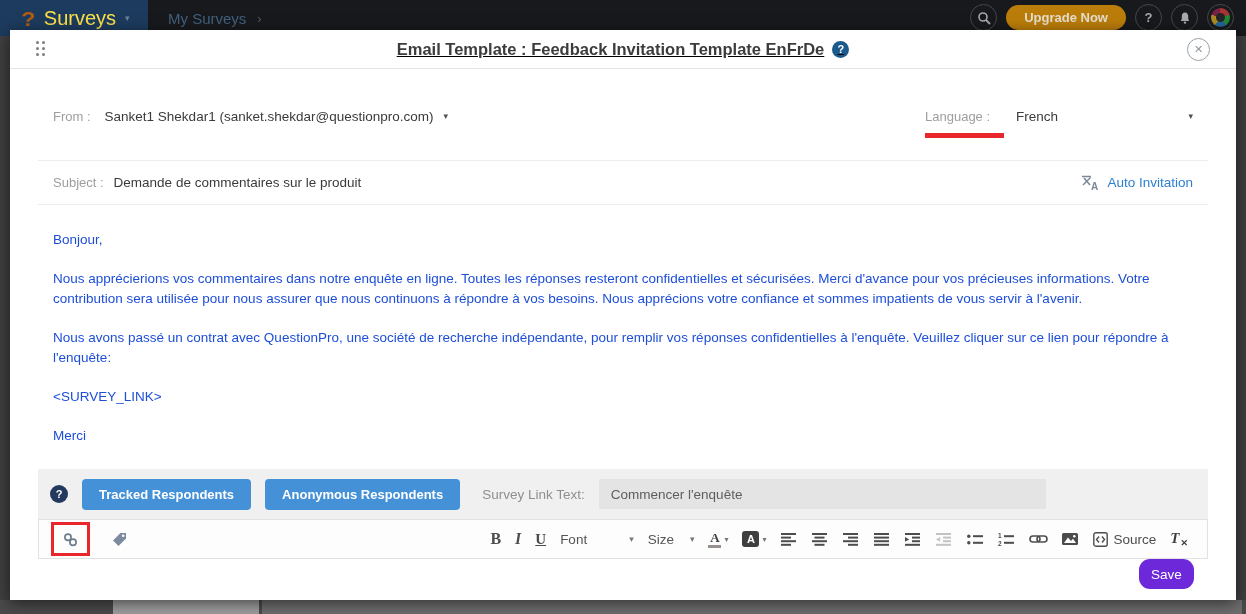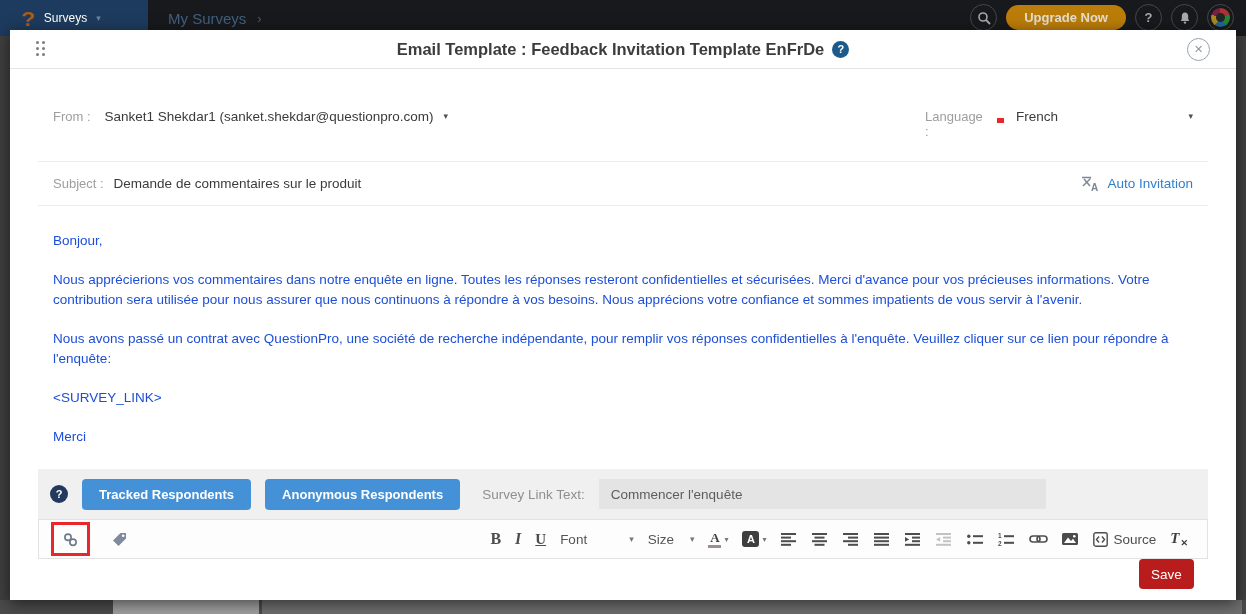--- a/index.html
+++ b/index.html
@@ -5,21 +5,21 @@
   * { margin:0; padding:0; box-sizing:border-box; }
   html,body { width:1246px; height:614px; }
   body { font-family:"Liberation Sans", sans-serif; overflow:hidden; }
   .page { position:relative; width:1246px; height:614px; background:#3f3f3f; overflow:hidden; }
 
   
   .topbar { position:absolute; left:0; top:0; width:100%; height:36px; background:#17191c; }
   .topbar-left { position:absolute; left:0; top:0; height:36px; width:148px; background:#1d3b5e;
                  display:flex; align-items:center; padding-left:22px; gap:9px; cursor:pointer; }
   .qp-logo { color:#b05c12; font-weight:bold; font-size:21px; line-height:1; transform:scaleX(1.1); }
-  .product-name { color:#ffffff; font-size:12px; }
+  .product-name { color:#fde047; font-size:20px; }
   .caret { font-size:9px; line-height:1; }
   .caret.dim { color:#6f8399; }
   .breadcrumb { position:absolute; left:168px; top:0; height:36px; display:flex; align-items:center; gap:11px; font-size:15px; }
   .bc-link { color:#41607e; cursor:pointer; }
   .bc-sep { color:#55595e; font-size:13px; }
   .bc-current { color:#92959a; }
   .topbar-right { position:absolute; right:12px; top:4px; display:flex; align-items:center; gap:9px; }
   .circle-btn { width:27px; height:27px; border:1px solid #46494d; border-radius:50%;
                 display:flex; align-items:center; justify-content:center; cursor:pointer; color:#a7a9ac;
                 font-size:13px; font-weight:bold; background:transparent; }
@@ -35,39 +35,39 @@
   .bs-light { position:absolute; left:113px; top:0; width:146px; height:14px; background:#9d9d9d; }
   .bs-mid { position:absolute; left:262px; top:0; right:4px; height:14px; background:#6d6d6d; }
 
   
   .modal { position:absolute; left:10px; top:30px; width:1226px; height:570px; background:#ffffff;
            box-shadow:0 3px 14px rgba(0,0,0,0.55); display:flex; flex-direction:column; }
   .modal-header { position:relative; height:39px; flex:0 0 39px; border-bottom:1px solid #e4e4e4;
                   display:flex; align-items:center; justify-content:center; }
   .drag-handle { position:absolute; left:26px; top:11px; display:grid; grid-template-columns:3px 3px; gap:3px; cursor:move; }
   .drag-handle i { width:3px; height:3px; border-radius:50%; background:#7d7d7d; }
-  .modal-title-wrap { display:flex; align-items:center; gap:8px; }
+  .modal-title-wrap { display:flex; align-items:center; gap:8px;text-decoration:underline; }
   .modal-title { font-size:16.5px; font-weight:bold; color:#3c3c3c; }
   .help-badge { width:17px; height:17px; border-radius:50%; background:#1c5a8c; color:#fff; font-size:11px;
                 font-weight:bold; display:flex; align-items:center; justify-content:center; cursor:pointer; }
   .close-btn { position:absolute; right:26px; top:8px; width:23px; height:23px; border:1.5px solid #9aa3ab;
                border-radius:50%; color:#8d97a0; font-size:11px; display:flex; align-items:center;
                justify-content:center; cursor:pointer; }
 
   .modal-content { flex:1; display:flex; flex-direction:column; padding:0 28px; min-height:0; }
 
   .field-label { color:#9e9e9e; font-size:13px; }
   .field-value { color:#3b3b3b; font-size:13.5px; }
   .caret.dark { color:#4f4f4f; }
 
   .row-from { display:flex; align-items:flex-start; padding:40px 15px 22px; border-bottom:1px solid #ececec; }
   .row-from .field-label { margin-right:14px; }
   .row-from .from-caret { margin-left:10px; margin-top:3px; cursor:pointer; }
   .language-group { margin-left:auto; display:flex; align-items:flex-start; width:268px; gap:12px; }
-  .language-label-wrap { display:flex; flex-direction:row; }
+  .language-label-wrap { display:flex; flex-direction:column; }
   .red-underline { display:block; height:5px; background:#e8262b; margin-top:9px; width:100%; }
   .language-group .far { margin-left:auto; margin-top:3px; cursor:pointer; }
 
   .row-subject { display:flex; align-items:center; padding:13px 15px; border-bottom:1px solid #ececec; }
   .row-subject .field-label { margin-right:10px; }
   .auto-translate { margin-left:auto; display:flex; align-items:center; gap:7px; cursor:pointer;
                     color:#2d7fd0; font-size:13.5px; }
 
   .email-body { flex:1; padding:6px 15px 0; overflow:hidden; cursor:text; }
   .email-body p { font-size:13.5px; color:#1d4ed8; line-height:20px; margin:19px 0; max-width:1135px; }
@@ -101,21 +101,21 @@
   .color-a .a { font-family:"Liberation Serif", serif; font-weight:bold; font-size:13px; color:#3f3f3f; }
   .color-a .bar { width:13px; height:3px; background:#9a8f8f; margin-top:1px; }
   .bg-a { width:17px; height:16px; background:#3e3e3e; border-radius:3px; color:#fff; font-size:11px;
           font-weight:bold; display:flex; align-items:center; justify-content:center; }
   .tb-caret { font-size:8px; color:#777; margin-left:3px; }
   .src-label { font-size:13.5px; color:#4d4d4d; margin-left:6px; }
   .txx { font-family:"Liberation Serif", serif; font-style:italic; font-weight:bold; font-size:15px; color:#3f3f3f; }
   .txx .x { font-size:9px; font-style:normal; vertical-align:-3px; margin-left:1px; }
 
   .modal-footer { margin-top:auto; display:flex; justify-content:flex-end; padding:0 14px 11px 0; }
-  .save-btn { height:30px; min-width:55px; background:#b91c1c; color:#fff; border:none; border-radius:4px;
+  .save-btn { height:30px; min-width:55px; background:#6d28d9; color:#fff; border:none; border-radius:11px;
               font-size:13.5px; padding:0 0; cursor:pointer; font-family:"Liberation Sans", sans-serif; }
 
   svg { display:block; }
 </style>
 </head>
 <body>
 
 <div class="page">
 
   <div class="topbar">

